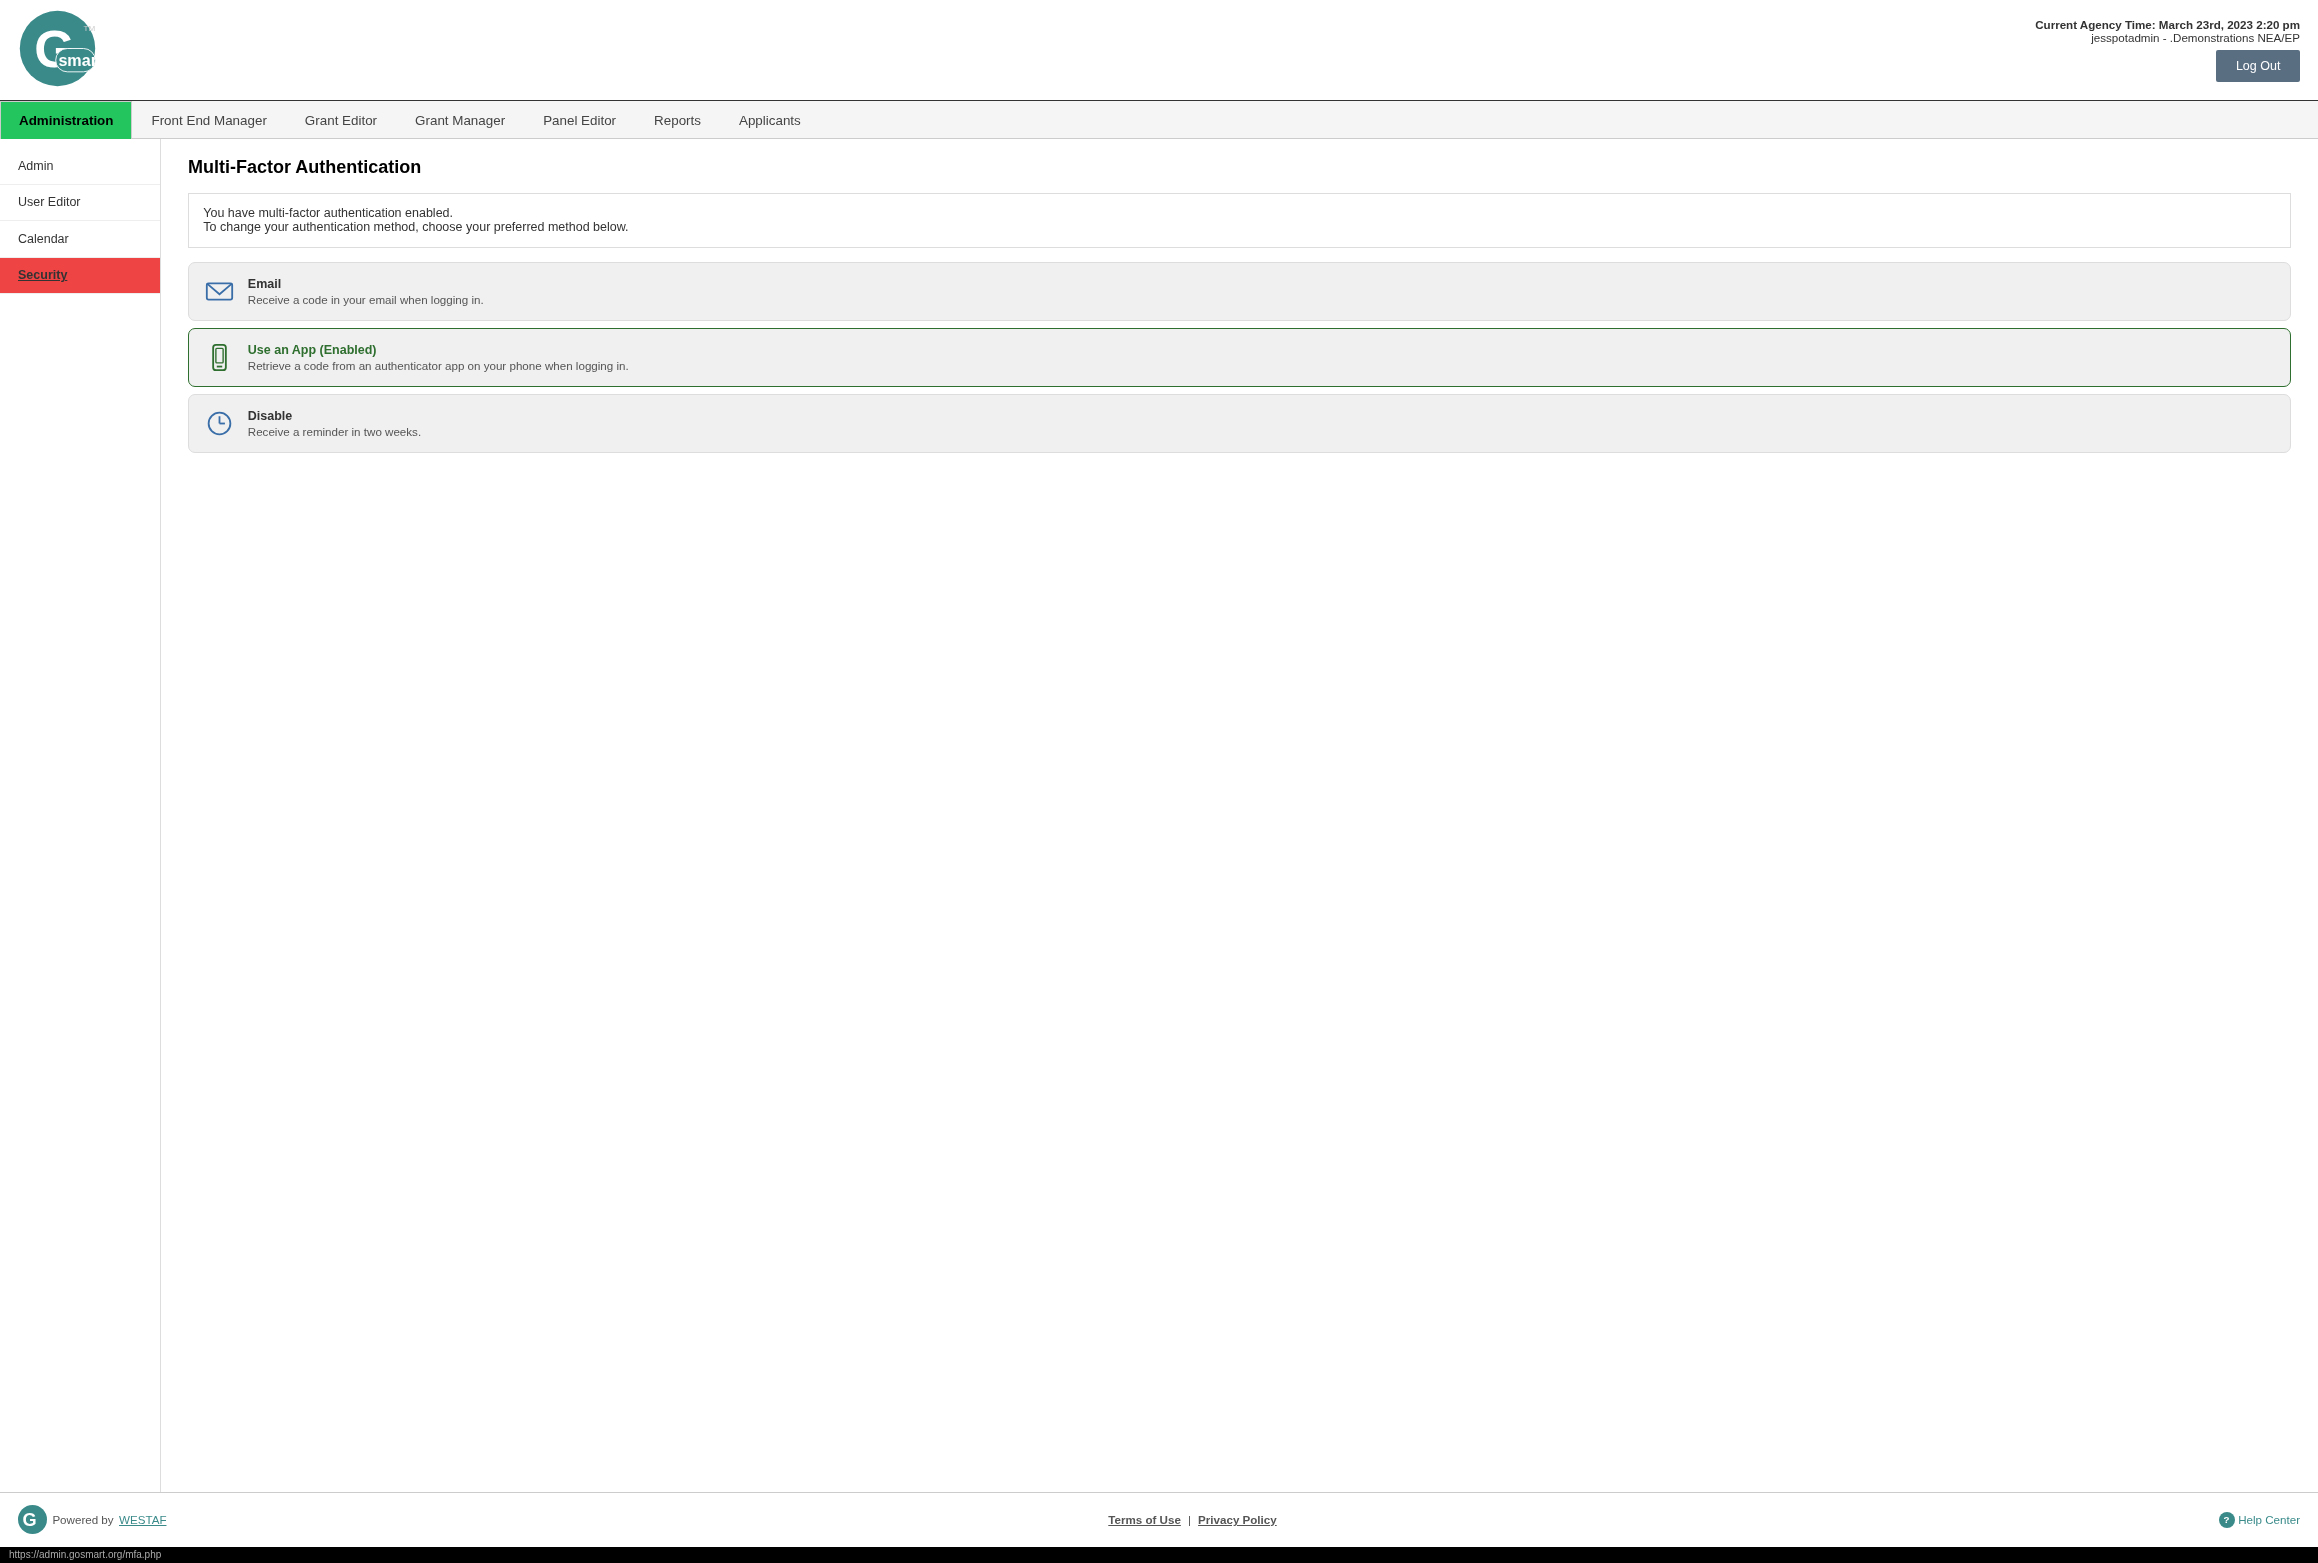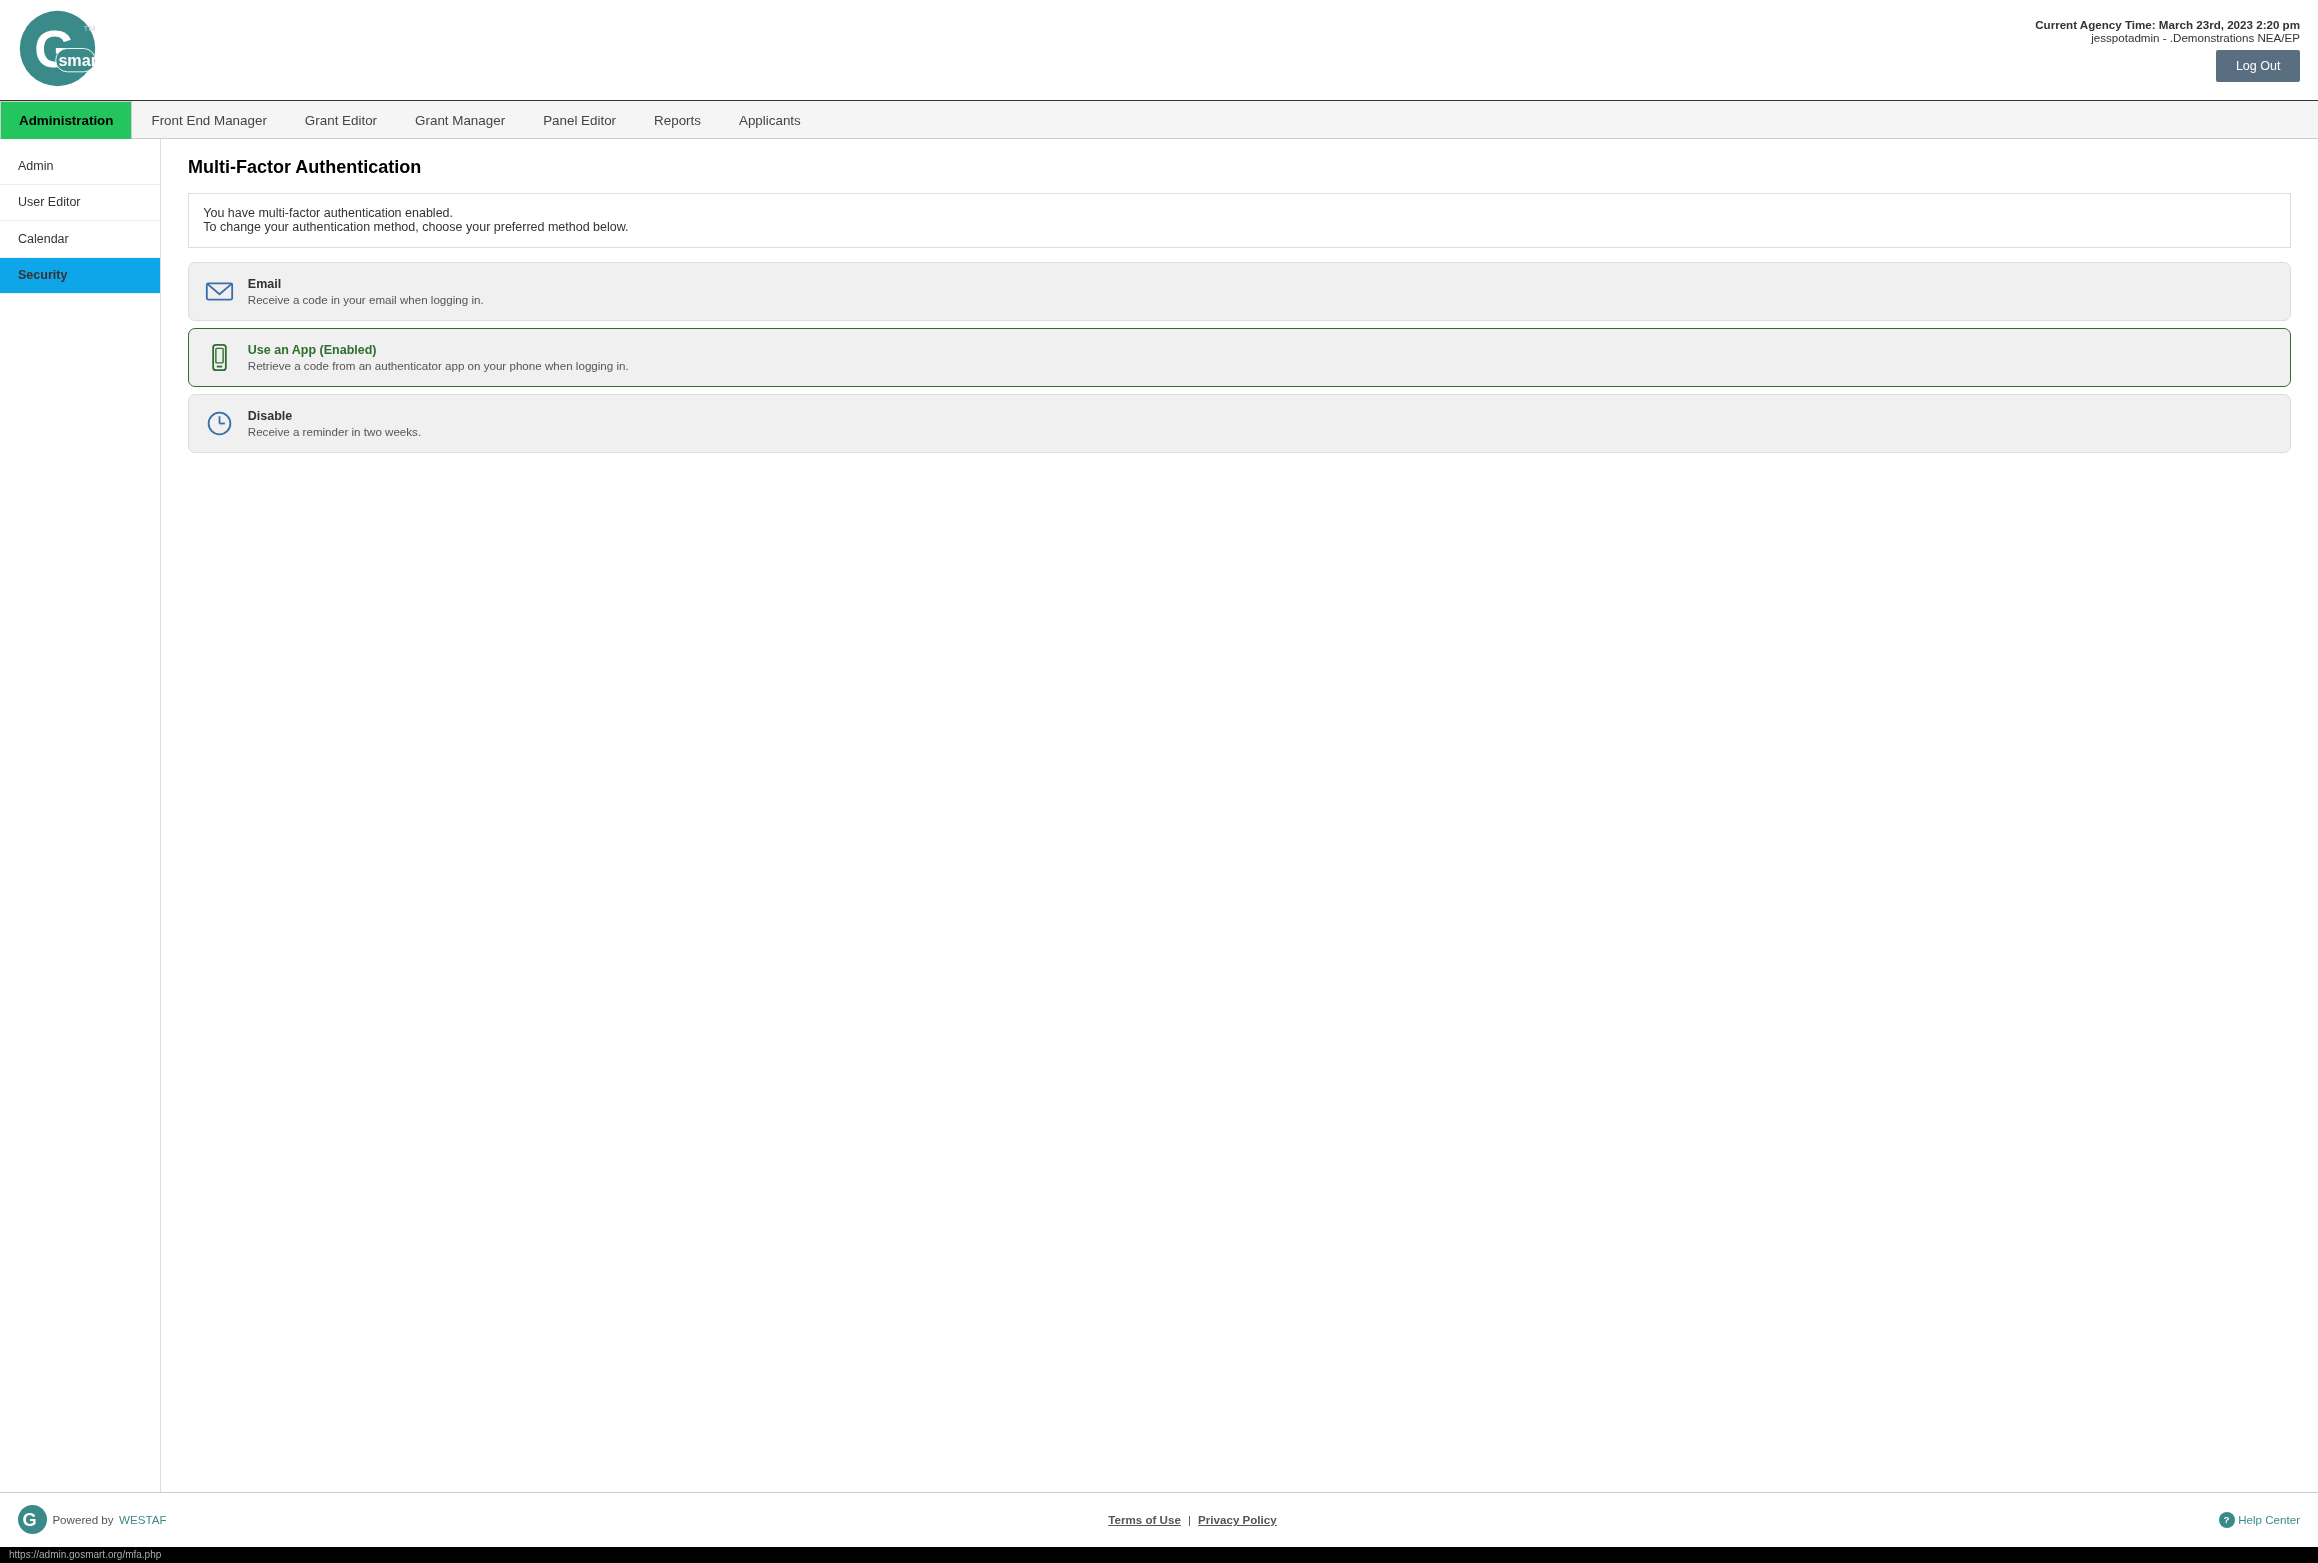--- a/index.html
+++ b/index.html
@@ -90,21 +90,22 @@
     }
     .sidebar-item {
       padding: 10.7px 18px;
       font-size: 12.5px;
       color: #333;
       cursor: pointer;
       border-bottom: 0.9px solid #eee;
     }
     .sidebar-item.active {
       font-weight: bold;
-      background: #0ea5e9;
+      background: #ef4444;
+      text-decoration: underline;
     }
 
     
     .content {
       flex: 1;
       padding: 18px 27px;
     }
     .page-title {
       font-size: 18px;
       font-weight: bold;
@@ -338,21 +339,21 @@
 
 <div class="footer">
   <div class="footer-left">
     <div class="footer-logo">
       <svg width="29" height="29" viewBox="0 0 32 32" style="font-size:14px">
         <circle cx="16" cy="16" r="15" fill="#3a8a8a"></circle>
         <text x="5" y="23" font-size="20" font-weight="bold" font-family="Arial" fill="white">G</text>
       </svg>
     </div>
     <span>Powered by</span>
-    <span style="color:#3a8a8a; cursor:pointer; ">WESTAF</span>
+    <span style="color:#3a8a8a; cursor:pointer; text-decoration:underline;">WESTAF</span>
   </div>
   <div class="footer-center">
     <span class="footer-link">Terms of Use</span>
     <span>|</span>
     <span class="footer-link">Privacy Policy</span>
   </div>
   <div class="footer-right">
     <div class="help-icon">?</div>
     <span>Help Center</span>
   </div>

